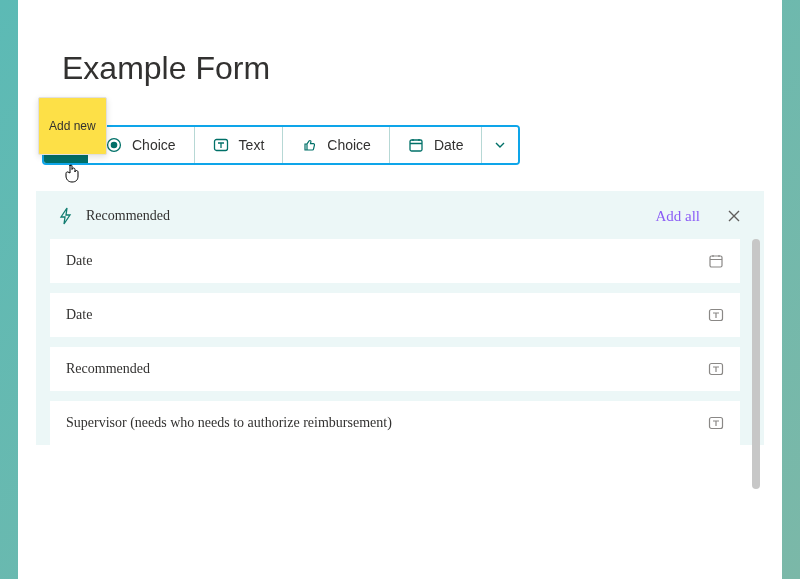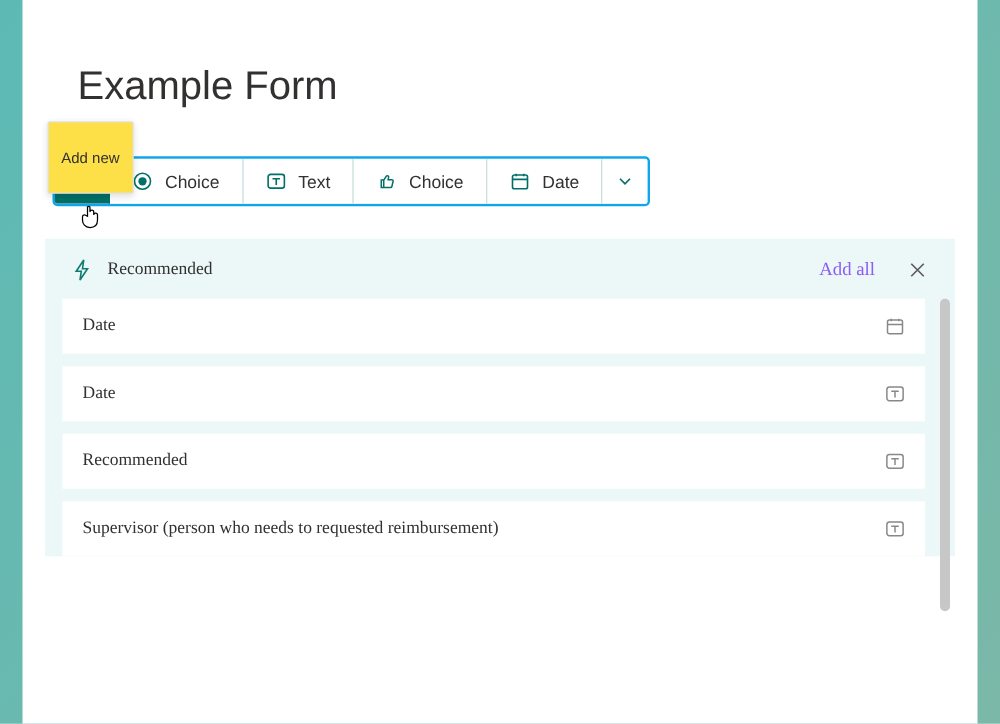--- a/index.html
+++ b/index.html
@@ -264,21 +264,21 @@
           <div class="suggestion">
             <span class="suggestion-label">Recommended</span>
             <span class="type-icon">
               <svg width="16" height="16" viewBox="0 0 16 16">
                 <rect x="1.5" y="2.5" width="13" height="11" rx="2" fill="none" stroke="#8a8886" stroke-width="1.2"></rect>
                 <path d="M5 6h6M8 6v5" stroke="#8a8886" stroke-width="1.2"></path>
               </svg>
             </span>
           </div>
           <div class="suggestion">
-            <span class="suggestion-label">Supervisor (person who needs to requested reimbursement)</span>
+            <span class="suggestion-label">Supervisor (needs who needs to authorize reimbursement)</span>
             <span class="type-icon">
               <svg width="16" height="16" viewBox="0 0 16 16">
                 <rect x="1.5" y="2.5" width="13" height="11" rx="2" fill="none" stroke="#8a8886" stroke-width="1.2"></rect>
                 <path d="M5 6h6M8 6v5" stroke="#8a8886" stroke-width="1.2"></path>
               </svg>
             </span>
           </div>
         </div>
     </div>
   </div>

